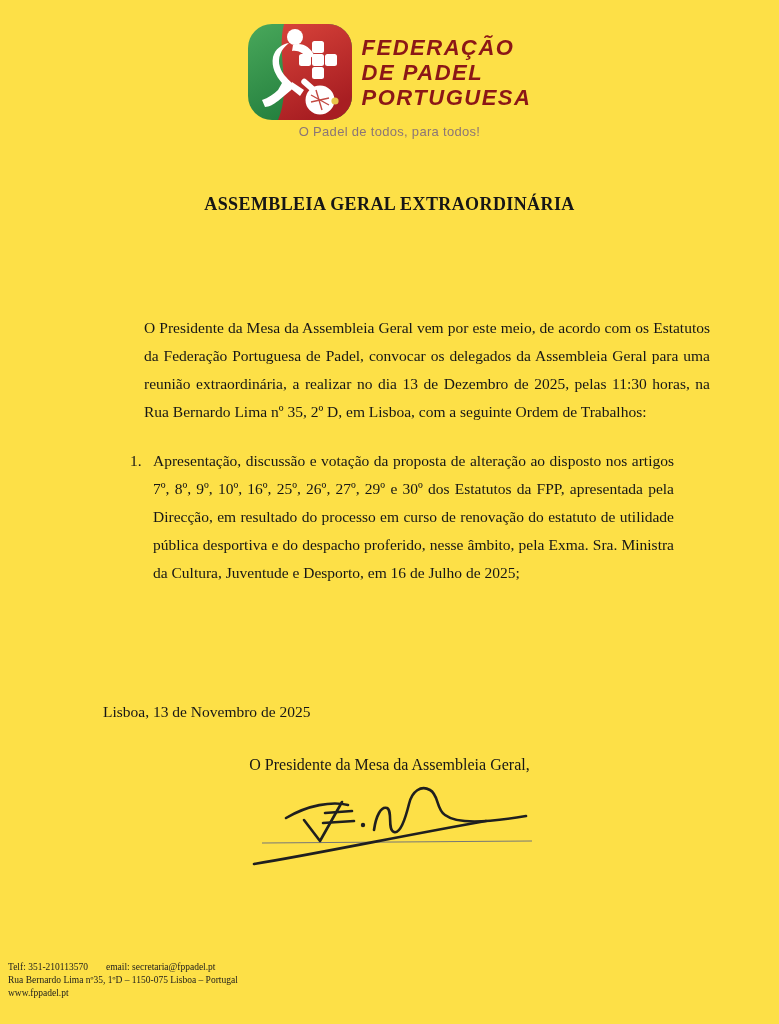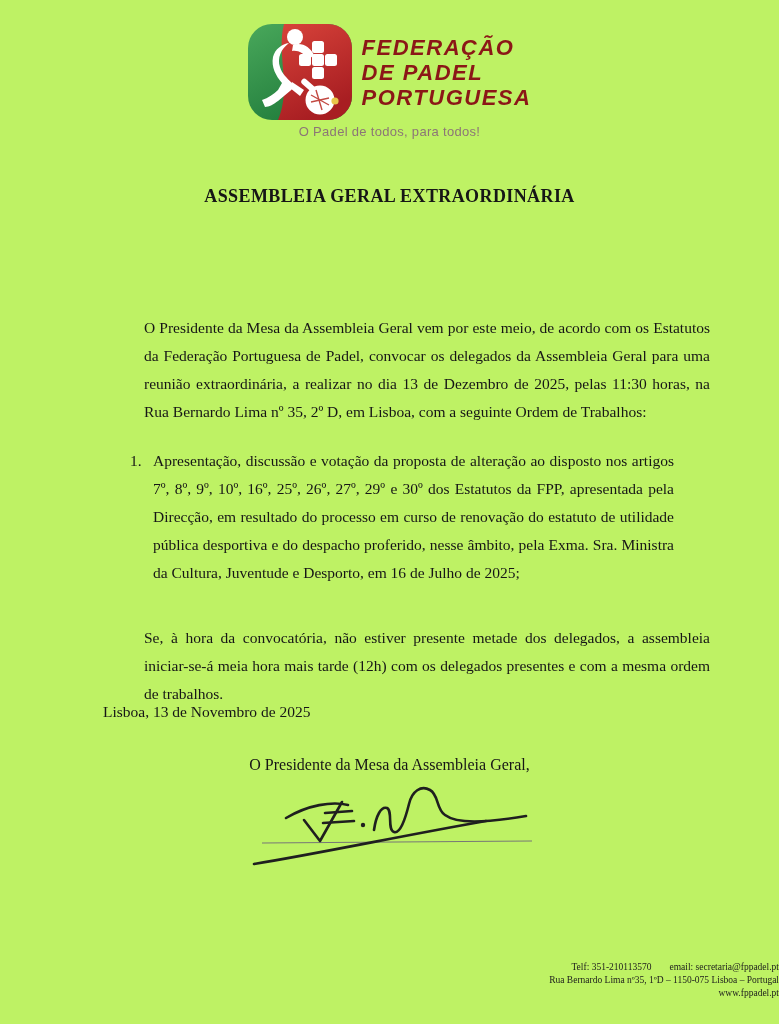--- a/index.html
+++ b/index.html
@@ -2,21 +2,21 @@
 <html><head>
 <meta charset="utf-8">
 <style>
   * { margin: 0; padding: 0; box-sizing: border-box; }
   html, body { background: #e8e8e8; }
   .page {
     position: relative;
     width: 779px;
     height: 1024px;
     margin: 0 auto;
-    background: #bef264;
+    background: #fde047;
     overflow: hidden;
     font-family: "Liberation Serif", serif;
     color: #161616;
   }
 
   
   .logo-block {
     position: absolute;
     top: 24px;
     left: 0;
@@ -45,21 +45,21 @@
     text-align: center;
     font-family: "Liberation Sans", sans-serif;
     font-size: 13px;
     color: #8c7676;
     letter-spacing: 0.3px;
   }
 
   
   .doc-title {
     position: absolute;
-    top: 186px;
+    top: 194px;
     left: 0;
     right: 0;
     text-align: center;
     font-size: 18px;
     font-weight: bold;
     letter-spacing: 0.4px;
   }
   .doc-subtitle {
     position: absolute;
     top: 253px;
@@ -128,24 +128,25 @@
     font-size: 15px;
     z-index: 1;
   }
 
   
   .footer {
     position: absolute;
     top: 961px;
     left: 0;
     right: 0;
-    text-align: right;
+    text-align: left;
     font-size: 9.5px;
     line-height: 13px;
     color: #1c1c1c;
+    padding-left: 8px;
   }
   .footer-gap { display: inline-block; width: 18px; }
 </style>
 </head>
 <body>
 
 <div class="page">
 
   <div class="logo-block">
     <svg class="logo-icon" viewBox="0 0 104 96" aria-hidden="true">
@@ -204,21 +205,20 @@
 
   <div class="doc-title">ASSEMBLEIA GERAL EXTRAORDINÁRIA</div>
 
   <p class="para para-1">O Presidente da Mesa da Assembleia Geral vem por este meio, de acordo com os Estatutos da Federação Portuguesa de Padel, convocar os delegados da Assembleia Geral para uma reunião extraordinária, a realizar no dia 13 de Dezembro de 2025, pelas 11:30 horas, na Rua Bernardo Lima nº 35, 2º D, em Lisboa, com a seguinte Ordem de Trabalhos:</p>
 
   <div class="agenda">
     <span class="agenda-number">1.</span>
     <span class="agenda-text">Apresentação, discussão e votação da proposta de alteração ao disposto nos artigos 7º, 8º, 9º, 10º, 16º, 25º, 26º, 27º, 29º e 30º dos Estatutos da FPP, apresentada pela Direcção, em resultado do processo em curso de renovação do estatuto de utilidade pública desportiva e do despacho proferido, nesse âmbito, pela Exma. Sra. Ministra da Cultura, Juventude e Desporto, em 16 de Julho de 2025;</span>
   </div>
 
-  <p class="para para-2">Se, à hora da convocatória, não estiver presente metade dos delegados, a assembleia iniciar-se-á meia hora mais tarde (12h) com os delegados presentes e com a mesma ordem de trabalhos.</p>
 
   <div class="dateline">Lisboa, 13 de Novembro de 2025</div>
 
   <div class="sig-title">O Presidente da Mesa da Assembleia Geral,</div>
 
   <svg class="sig-art" viewBox="0 0 330 95" aria-hidden="true">
 
     <line x1="38" y1="65" x2="308" y2="63" stroke="#777" stroke-width="1"></line>
 
     <g fill="none" stroke="#1f1f1f" stroke-width="2.6" stroke-linecap="round" stroke-linejoin="round">

